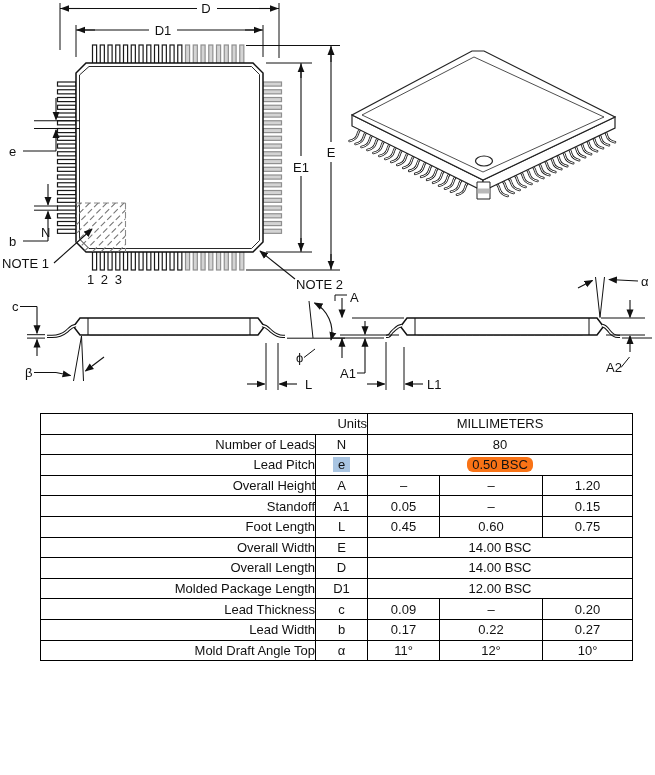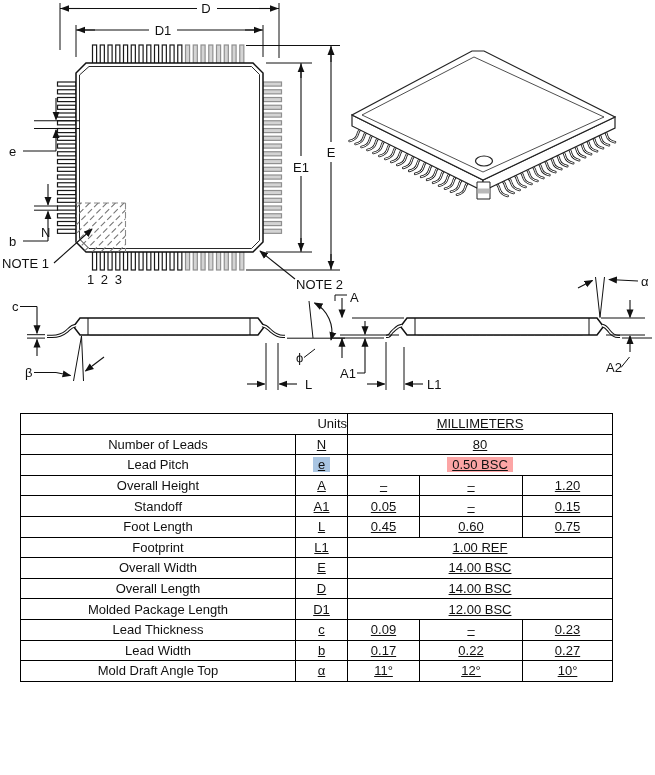--- a/index.html
+++ b/index.html
@@ -5,27 +5,27 @@
   html,body{margin:0;padding:0;background:#fff;}
   #page{position:relative;width:655px;height:775px;background:#fff;overflow:hidden;
         font-family:"Liberation Sans",sans-serif;color:#111;}
   #drawing{position:absolute;left:0;top:0;}
   .lbl{font-family:"Liberation Sans",sans-serif;font-size:13px;fill:#111;}
   .dim{stroke:#111;stroke-width:1.1;fill:none;}
   .thin{stroke:#111;stroke-width:1;fill:none;}
   .body-line{fill:#fff;stroke:#111;stroke-width:1.5;}
   .inner-line{fill:none;stroke:#111;stroke-width:0.9;}
   .dash{stroke:#8a8a8a;stroke-width:1.1;fill:none;stroke-dasharray:6 3;}
-  #spec-table{position:absolute;left:20px;top:413px;width:592px;border-collapse:collapse;
+  #spec-table{position:absolute;left:40px;top:413px;width:592px;border-collapse:collapse;
               font-size:13px;table-layout:fixed;}
   #spec-table td,#spec-table th{border:1.5px solid #000;height:19.6px;padding:0;
               font-weight:normal;overflow:hidden;white-space:nowrap;}
-  .c{text-align:center;text-decoration:underline;}
+  .c{text-align:center;}
   .r{text-align:right;padding-right:8px;}
-  .pname{text-align:center;padding-left:6px;}
+  .pname{text-align:right;padding-left:6px;}
   .hl{background:#a9c5e2;padding:0 5px;}
 </style>
 </head>
 <body>
 
 <div id="page">
 
 <svg id="drawing" width="655" height="412" viewBox="0 0 655 412">
   <defs>
     <marker id="arr" markerWidth="8" markerHeight="8" viewBox="0 0 10 10" refX="9" refY="5" orient="auto-start-reverse">
@@ -483,21 +483,21 @@
       <td colspan="3" class="c">MILLIMETERS</td>
     </tr>
   <tr>
           <td class="pname">Number of Leads</td>
           <td class="c">N</td>
           <td colspan="3" class="c">80</td>
         </tr>
         <tr>
           <td class="pname">Lead Pitch</td>
           <td class="c"><span class="hl" style="background: rgb(169, 197, 226);">e</span></td>
-          <td colspan="3" class="c"><span class="hl" style="background: #fca5a5;">0.50 BSC</span></td>
+          <td colspan="3" class="c"><span class="hl" style="background: #f97316; border-radius: 6px;">0.50 BSC</span></td>
         </tr>
         <tr>
           <td class="pname">Overall Height</td>
           <td class="c">A</td>
           <td class="c">–</td>
           <td class="c">–</td>
           <td class="c">1.20</td>
         </tr>
         <tr>
           <td class="pname">Standoff</td>
@@ -507,45 +507,40 @@
           <td class="c">0.15</td>
         </tr>
         <tr>
           <td class="pname">Foot Length</td>
           <td class="c">L</td>
           <td class="c">0.45</td>
           <td class="c">0.60</td>
           <td class="c">0.75</td>
         </tr>
         <tr>
-          <td class="pname">Footprint</td>
-          <td class="c">L1</td>
-          <td colspan="3" class="c">1.00 REF</td>
-        </tr>
-        <tr>
           <td class="pname">Overall Width</td>
           <td class="c">E</td>
           <td colspan="3" class="c">14.00 BSC</td>
         </tr>
         <tr>
           <td class="pname">Overall Length</td>
           <td class="c">D</td>
           <td colspan="3" class="c">14.00 BSC</td>
         </tr>
         <tr>
           <td class="pname">Molded Package Length</td>
           <td class="c">D1</td>
           <td colspan="3" class="c">12.00 BSC</td>
         </tr>
         <tr>
           <td class="pname">Lead Thickness</td>
           <td class="c">c</td>
           <td class="c">0.09</td>
           <td class="c">–</td>
-          <td class="c">0.23</td>
+          <td class="c">0.20</td>
         </tr>
         <tr>
           <td class="pname">Lead Width</td>
           <td class="c">b</td>
           <td class="c">0.17</td>
           <td class="c">0.22</td>
           <td class="c">0.27</td>
         </tr>
         <tr>
           <td class="pname">Mold Draft Angle Top</td>

